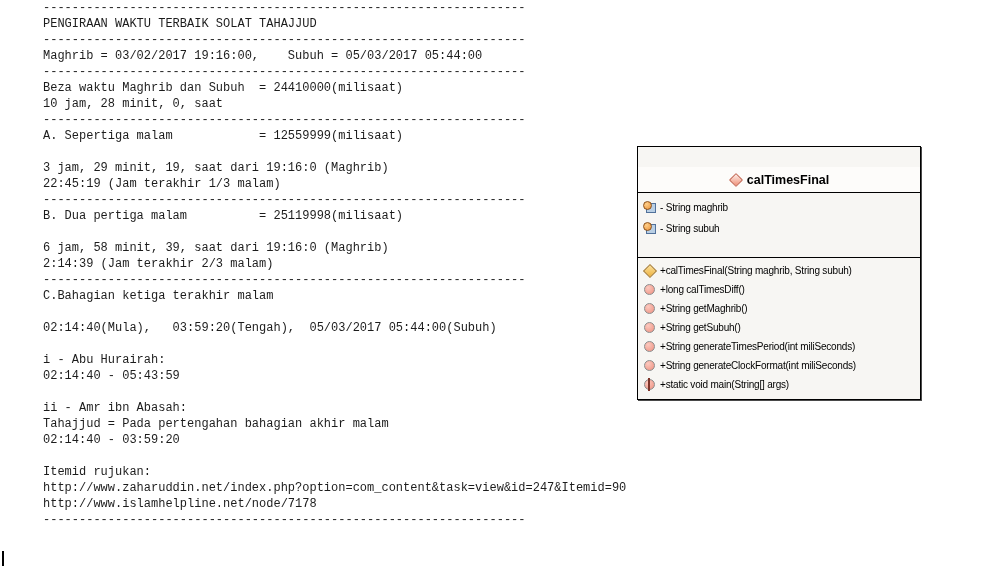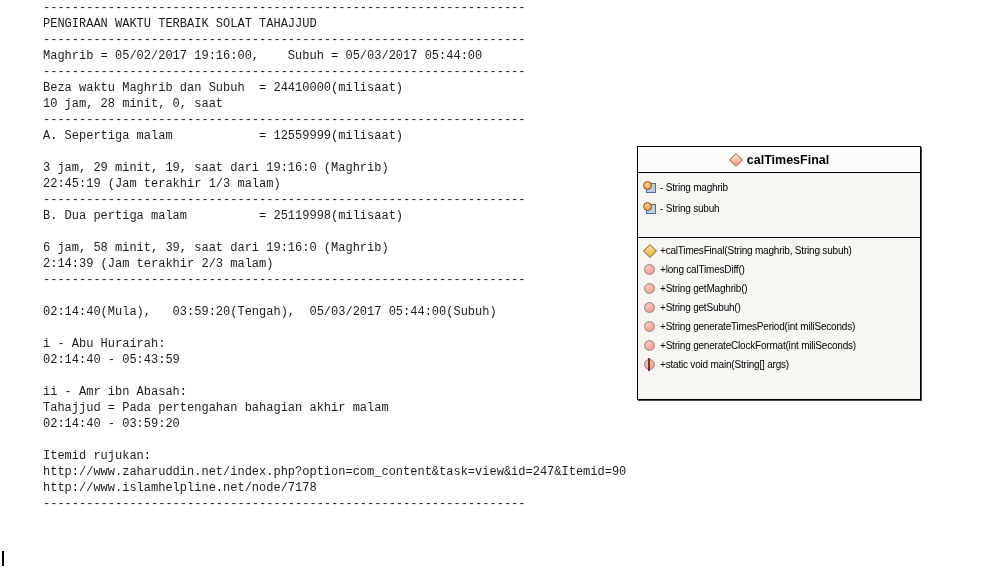--- a/index.html
+++ b/index.html
@@ -28,21 +28,21 @@
   .uml-box{
     position:absolute;left:637px;top:146px;width:284px;height:254px;
     border:1px solid var(--uml-border);
     background:var(--uml-body-bg);
     box-shadow:1px 1px 0 #4a4a4a;
   }
   .uml-title{
     height:26px;border-bottom:1px solid var(--uml-border);
     background:var(--uml-title-bg);
     display:flex;align-items:center;justify-content:center;gap:5px;
-    font-size:12.5px;font-weight:bold;color:#000;
+    font-size:12.5px;font-weight:bold;color:#000;margin-top:20px;
   }
   .uml-fields{height:65px;border-bottom:1px solid var(--uml-border);padding:4px 5px 0 5px;}
   .uml-methods{height:160px;padding:3px 0 0 5px;}
   .uml-row{display:flex;align-items:center;white-space:nowrap;}
   .uml-fields .uml-row{height:21px;}
   .uml-methods .uml-row{height:19px;}
   .uml-label{font-size:10px;letter-spacing:-0.2px;color:#000;}
   .uml-label.u{}
 
   
@@ -81,35 +81,36 @@
 </head>
 <body>
 
 <div class="screen">
 
   <div class="console">
     <div id="console-lines">
         <div class="console-line">-------------------------------------------------------------------</div>
         <div class="console-line">PENGIRAAN WAKTU TERBAIK SOLAT TAHAJJUD</div>
         <div class="console-line">-------------------------------------------------------------------</div>
-        <div class="console-line">Maghrib = 05/02/2017 19:16:00,    Subuh = 05/03/2017 05:44:00</div>
+        <div class="console-line">Maghrib = 03/02/2017 19:16:00,    Subuh = 05/03/2017 05:44:00</div>
         <div class="console-line">-------------------------------------------------------------------</div>
         <div class="console-line">Beza waktu Maghrib dan Subuh  = 24410000(milisaat)</div>
         <div class="console-line">10 jam, 28 minit, 0, saat</div>
         <div class="console-line">-------------------------------------------------------------------</div>
         <div class="console-line">A. Sepertiga malam            = 12559999(milisaat)</div>
         <div class="console-line"> </div>
         <div class="console-line">3 jam, 29 minit, 19, saat dari 19:16:0 (Maghrib)</div>
         <div class="console-line">22:45:19 (Jam terakhir 1/3 malam)</div>
         <div class="console-line">-------------------------------------------------------------------</div>
         <div class="console-line">B. Dua pertiga malam          = 25119998(milisaat)</div>
         <div class="console-line"> </div>
         <div class="console-line">6 jam, 58 minit, 39, saat dari 19:16:0 (Maghrib)</div>
         <div class="console-line">2:14:39 (Jam terakhir 2/3 malam)</div>
         <div class="console-line">-------------------------------------------------------------------</div>
+        <div class="console-line">C.Bahagian ketiga terakhir malam</div>
         <div class="console-line"> </div>
         <div class="console-line">02:14:40(Mula),   03:59:20(Tengah),  05/03/2017 05:44:00(Subuh)</div>
         <div class="console-line"> </div>
         <div class="console-line">i - Abu Hurairah:</div>
         <div class="console-line">02:14:40 - 05:43:59</div>
         <div class="console-line"> </div>
         <div class="console-line">ii - Amr ibn Abasah:</div>
         <div class="console-line">Tahajjud = Pada pertengahan bahagian akhir malam</div>
         <div class="console-line">02:14:40 - 03:59:20</div>
         <div class="console-line"> </div>

